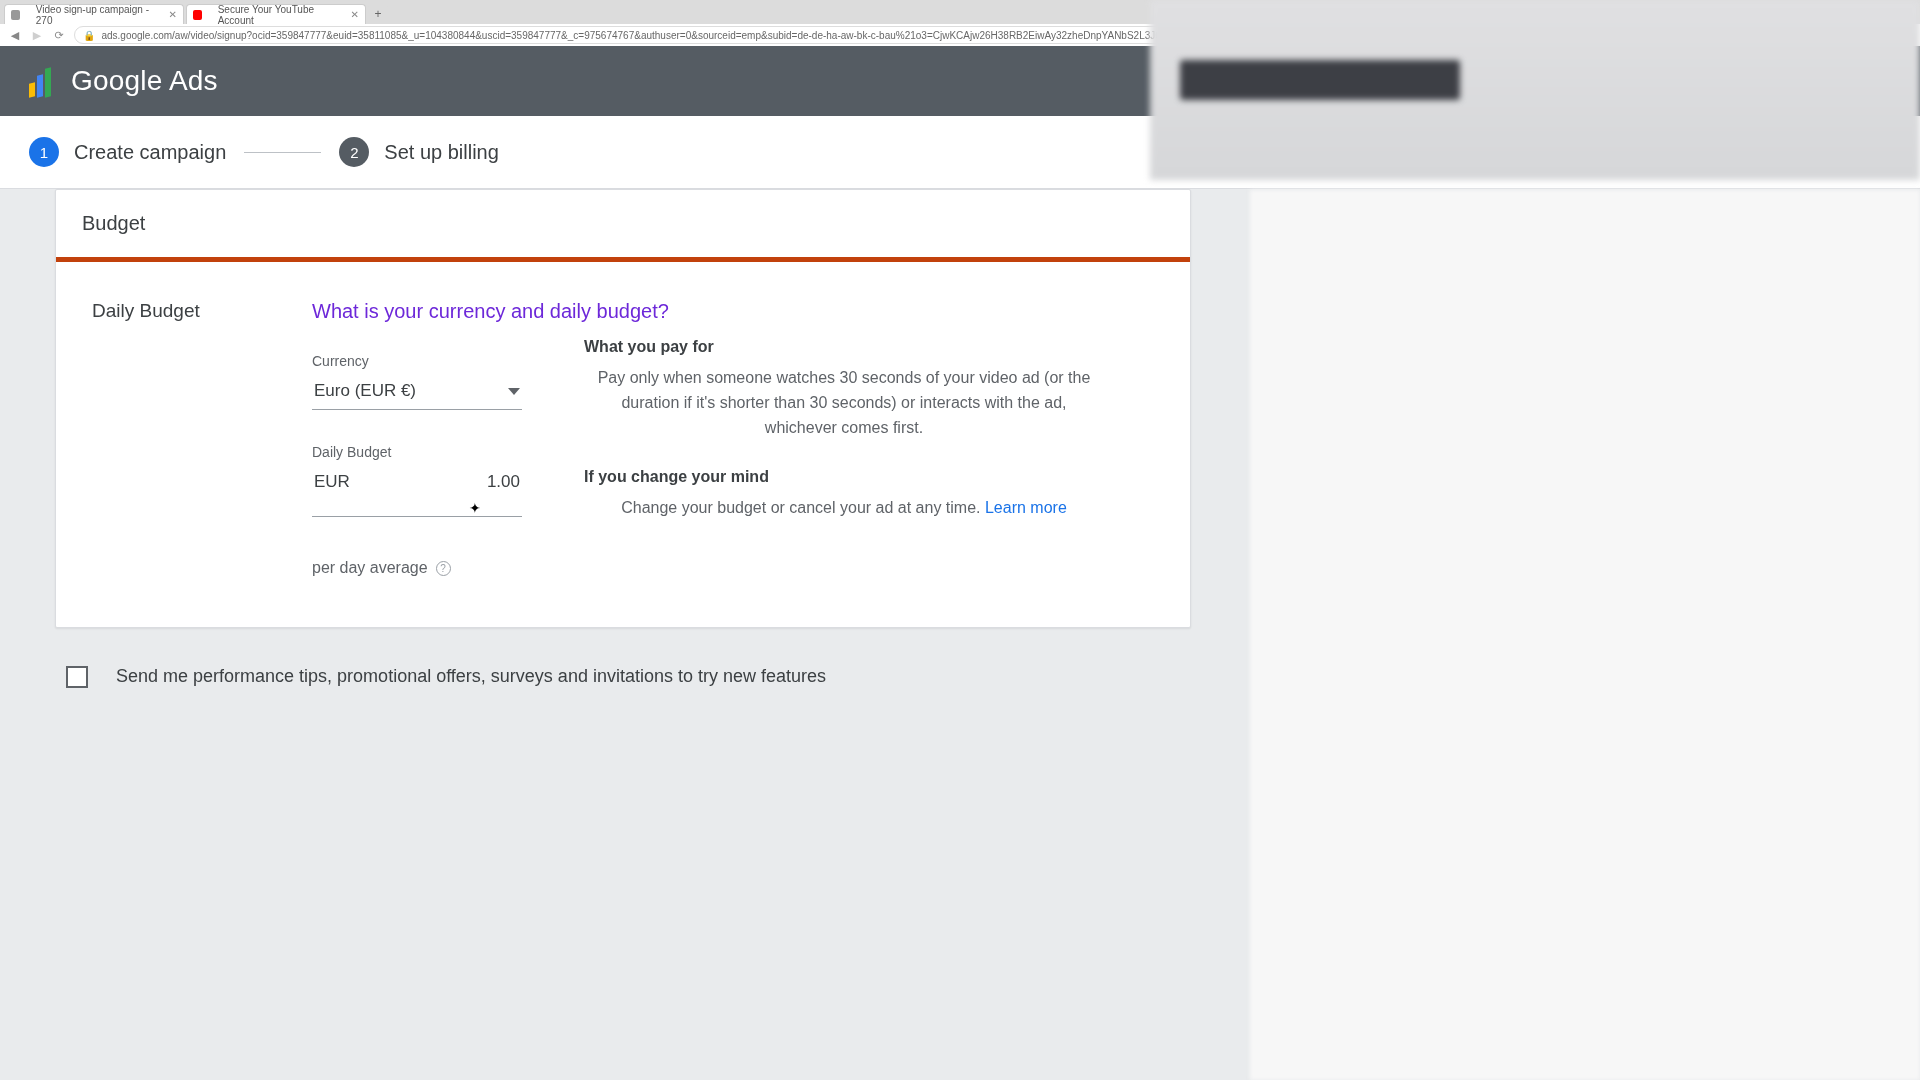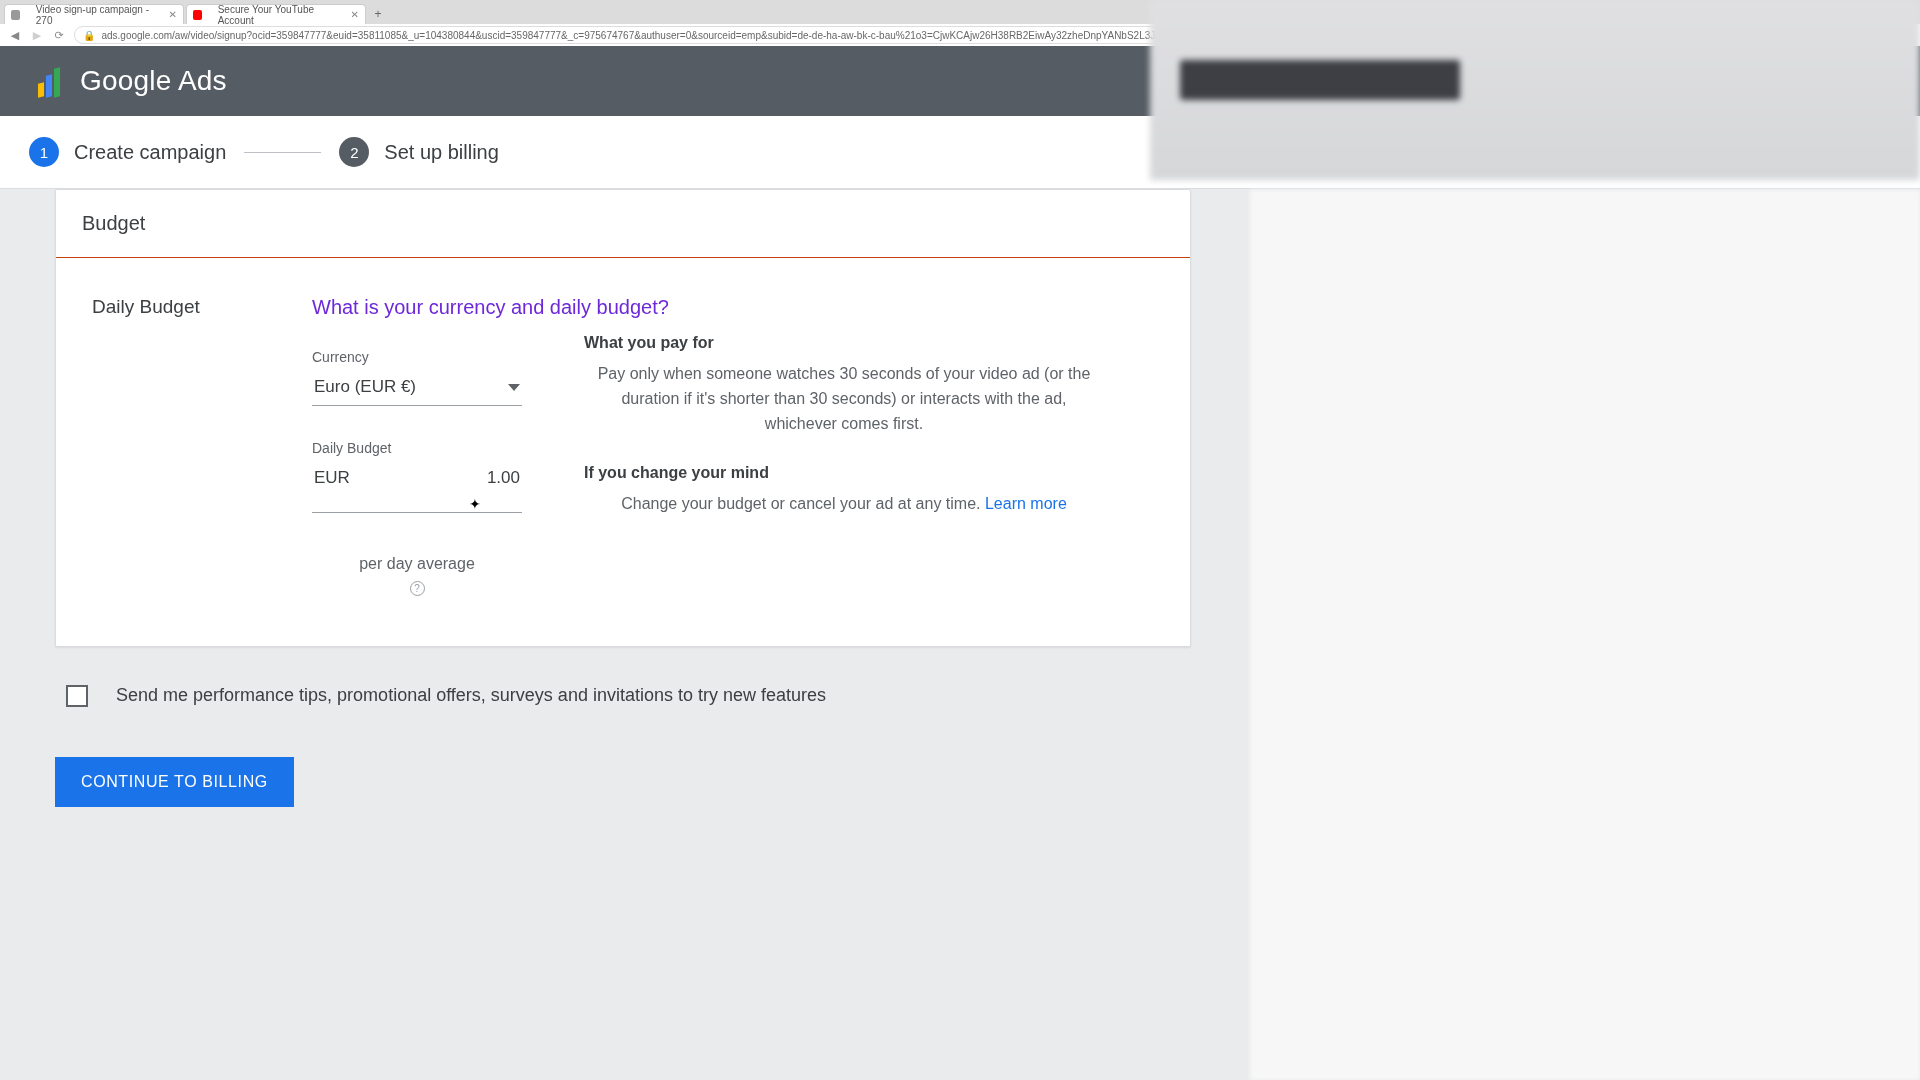--- a/index.html
+++ b/index.html
@@ -17,21 +17,21 @@
   .nav-btn { width:14px; height:14px; display:flex; align-items:center; justify-content:center; color:#888; font-size:11px;}
   .addr-bar { flex:1; height:18px; background:#fff; border:1px solid #ddd; border-radius:10px; display:flex; align-items:center; padding:0 8px; gap:6px; font-size:10px; color:#676767; overflow:hidden; white-space:nowrap;}
   .lock { color:#3a3; font-size:10px; }
 
   
   .blur-right { position:absolute; top:0; left:1150px; width:770px; height:180px; background:linear-gradient(#e0e0e2,#d6d7d9); filter:blur(3px);}
   .blur-box { position:absolute; top:60px; left:1180px; width:280px; height:40px; background:#3d3f45; border-radius:3px; filter:blur(3px);}
   .side-blur { position:absolute; top:190px; left:1250px; width:670px; height:890px; background:#f7f7f7; filter:blur(2px);}
 
   
-  .app-header { background:#555c63; height:70px; display:flex; align-items:center; padding-left:36px; }
+  .app-header { background:#555c63; height:70px; display:flex; align-items:center; padding-left:27px; }
   .logo-wrap { display:flex; align-items:center; gap:12px;}
   .logo-mark { width:32px; height:32px; position:relative;}
   .logo-mark .bar1{position:absolute;left:2px;top:18px;width:6px;height:14px;background:#fbbc05;transform:skewY(-15deg);}
   .logo-mark .bar2{position:absolute;left:10px;top:10px;width:6px;height:22px;background:#4285f4;transform:skewY(-15deg);}
   .logo-mark .bar3{position:absolute;left:18px;top:3px;width:6px;height:29px;background:#34a853;transform:skewY(-15deg);}
   .logo-text { color:#fff; font-size:28px; font-weight:400; letter-spacing:0.2px;}
   .logo-text .g{font-family:"Product Sans",Arial; font-weight:500;}
   .logo-text .ads{font-weight:400;}
 
   
@@ -39,33 +39,33 @@
   .step { display:flex; align-items:center; gap:15px;}
   .step-num { width:30px; height:30px; border-radius:50%; display:flex; align-items:center; justify-content:center; color:#fff; font-size:15px;}
   .step-num.active{ background:#1a73e8;}
   .step-num.inactive{ background:#555c63;}
   .step-label { font-size:20px; color:#3c4043;}
   .step-divider{ width:77px; height:1px; background:#bdc1c6; margin:0 18px;}
 
   
   .page { padding:0 0 0 0; position:relative;}
   .card { background:#fff; margin:0 0 0 55px; width:1136px; border:1px solid #dadce0; border-radius:2px; box-shadow:0 1px 2px rgba(0,0,0,.08);}
-  .card-header { padding:22px 26px; border-bottom:1px solid #c2410c; font-size:20px; color:#3c4043;}
+  .card-header { padding:22px 26px; border-bottom:5px solid #c2410c; font-size:20px; color:#3c4043;}
   .card-body { padding:38px 26px 50px 36px; display:flex; gap:62px;}
   .left-col { width:158px; font-size:19px; font-weight:500; color:#3c4043;}
   .mid-col { width:210px;}
   .question { font-size:20px; color:#6d28d9; margin-bottom:30px; width:400px;}
   .field-label{ font-size:14px; color:#5f6368; margin-bottom:6px;}
   .select-row{ display:flex; align-items:center; justify-content:space-between; border-bottom:1px solid #9aa0a6; padding:6px 2px 8px 2px; font-size:17px; color:#3c4043; cursor:pointer;}
   .dropdown-caret{ width:0;height:0;border-left:6px solid transparent;border-right:6px solid transparent;border-top:7px solid #5f6368;}
   .budget-block{ margin-top:34px;}
   .budget-row{ display:flex; align-items:baseline; justify-content:space-between; border-bottom:1px solid #9aa0a6; padding:6px 2px 24px 2px;}
   .budget-row .prefix{ font-size:17px; color:#3c4043;}
   .budget-row input{ border:none; outline:none; text-align:right; font-size:17px; color:#3c4043; width:100px; background:transparent;}
-  .avg-row{ margin-top:42px; display:flex; align-items:center; gap:8px; font-size:16px; color:#5f6368;flex-direction:column;}
+  .avg-row{ margin-top:42px; display:flex; align-items:center; gap:8px; font-size:16px; color:#5f6368;}
   .help-circ{ width:15px;height:15px;border:1.5px solid #9aa0a6;border-radius:50%; display:flex;align-items:center;justify-content:center; font-size:10px; color:#9aa0a6;}
   .right-col{ flex:1; padding-top:2px;}
   .info-title{ font-weight:700; font-size:16px; color:#3c4043; margin-bottom:10px;}
   .info-body{ font-size:16px; color:#5f6368; line-height:1.55; margin-bottom:28px; max-width:520px;text-align:center;}
   .info-body a{ color:#1a73e8; text-decoration:none;}
 
   
   .check-row{ display:flex; align-items:flex-start; gap:28px; margin:38px 0 0 66px;}
   .chkbox{ width:22px;height:22px;border:2px solid #5f6368;background:#fff;}
   .check-label{ font-size:18px; color:#3c4043;}
@@ -176,15 +176,14 @@
         </div>
       </div>
     </div>
   </div>
 
   <div class="check-row">
     <div class="chkbox"></div>
     <div class="check-label">Send me performance tips, promotional offers, surveys and invitations to try new features</div>
   </div>
 
-  <button class="cta-btn">CONTINUE TO BILLING</button>
 
 </div>
 
 </body></html>

